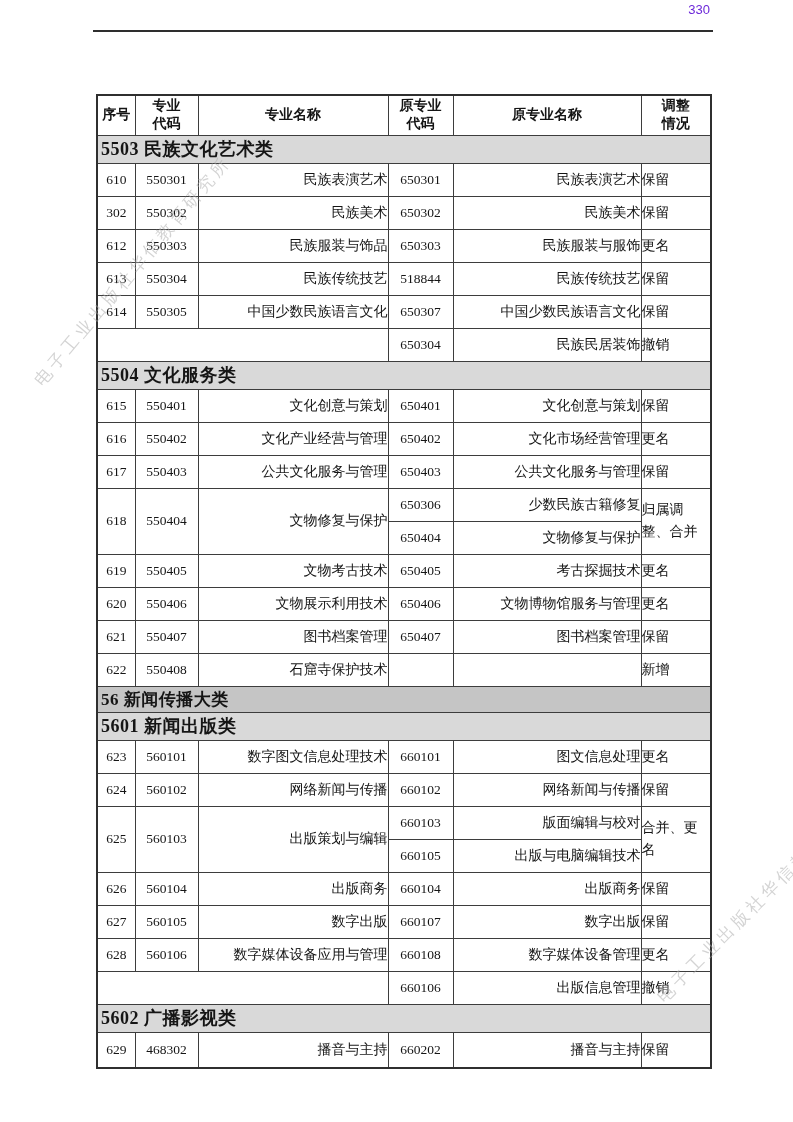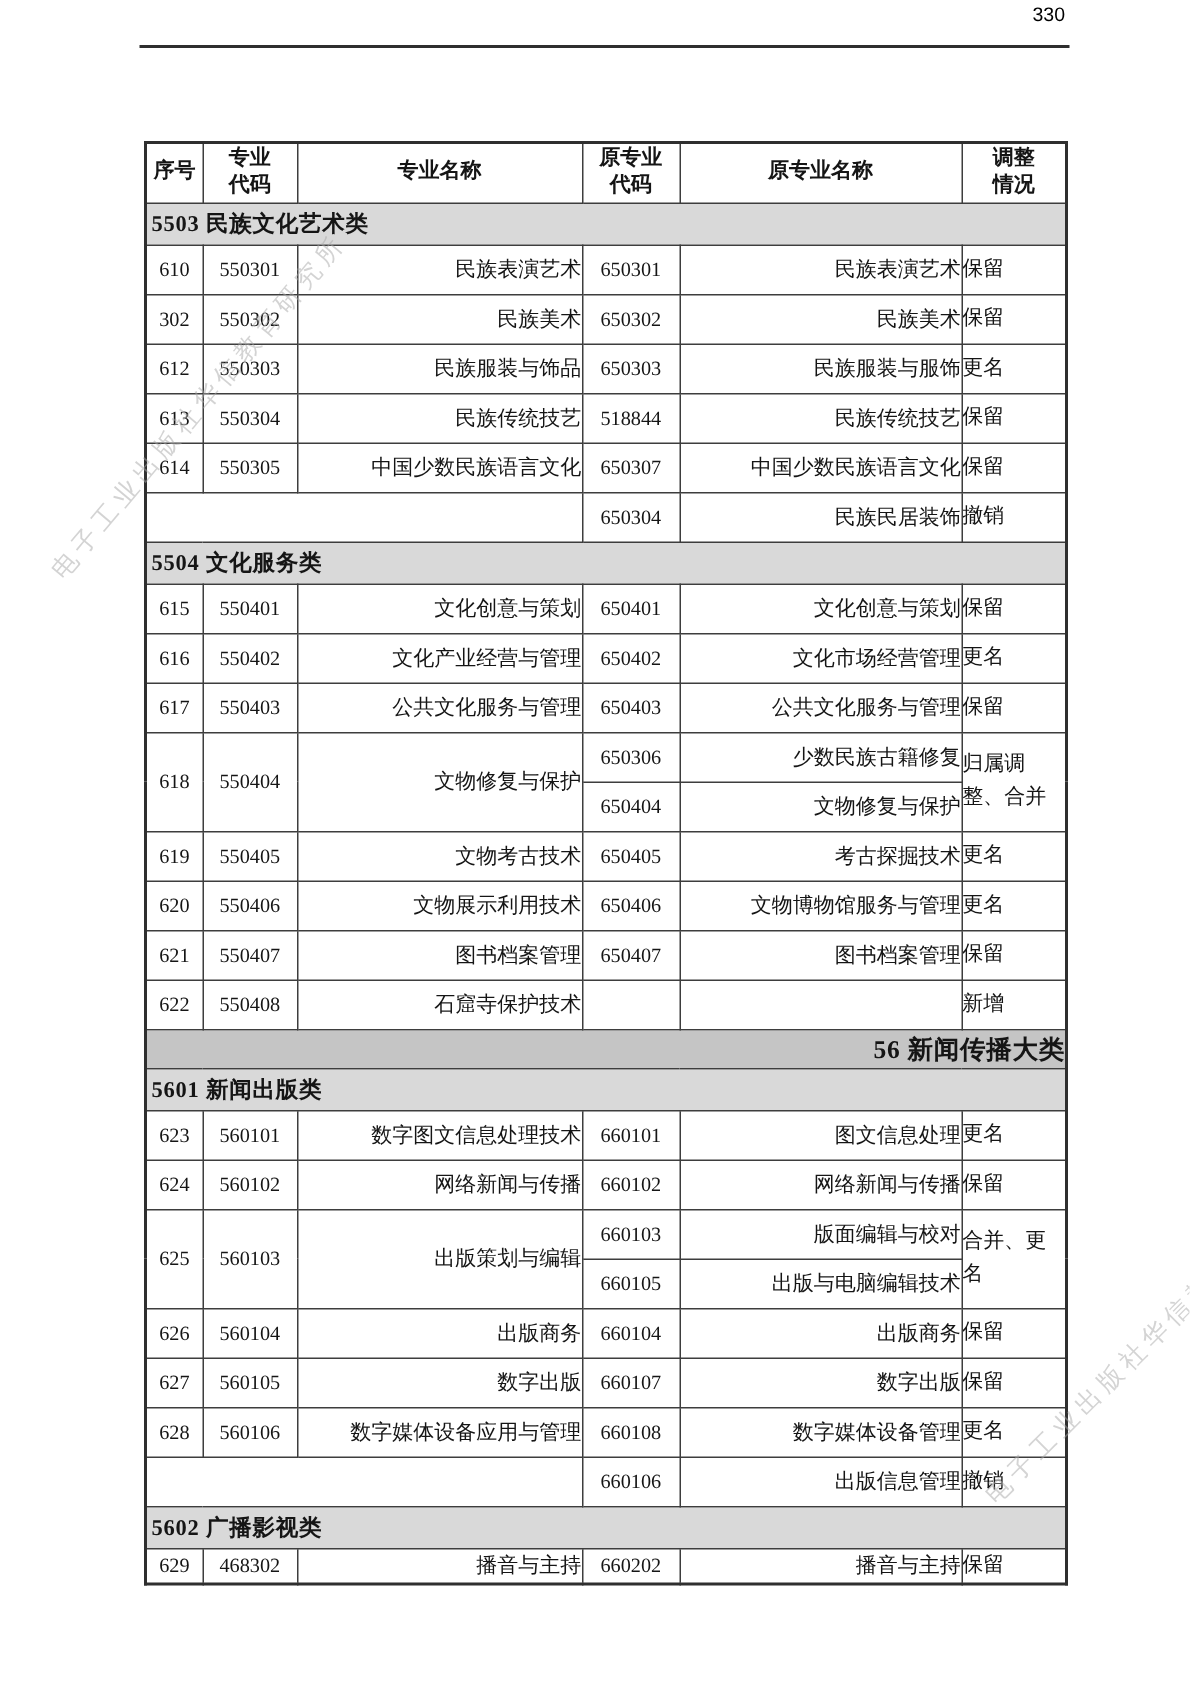--- a/index.html
+++ b/index.html
@@ -10,21 +10,21 @@
     overflow:hidden;
     font-family:"Liberation Serif","DejaVu Serif",serif;
     color:#151515;
     -webkit-font-smoothing:antialiased;
   }
   .page{position:absolute;inset:0;width:793px;height:1122px;overflow:hidden;}
 
   .page-number{
     position:absolute;top:2px;left:680px;width:30px;
     font-family:"Liberation Sans","DejaVu Sans",sans-serif;
-    font-size:13px;color:#000000;text-align:right;
+    font-size:13px;color:#6d28d9;text-align:right;
   }
   .header-rule{
     position:absolute;top:30px;left:93px;width:620px;height:2px;
     background:#2e2e2e;
   }
 
   table.spec{
     position:absolute;top:94px;left:96px;width:614px;
     border-collapse:collapse;table-layout:fixed;
     border:2px solid #2f2f2f;
@@ -42,30 +42,30 @@
   col.c-oldname{width:188px}
   col.c-status{width:70px}
 
   tr.hdr{height:40px}
   tr.hdr th{
     font-size:14px;font-weight:bold;text-align:center;
     white-space:pre-line;line-height:1.3;background:#ffffff;
   }
   tr.section{height:28px}
   tr.section td{
-    background:#d9d9d9;font-weight:bold;font-size:15px;
+    background:#d9d9d9;font-weight:bold;font-size:18px;
     text-align:left;padding:1px 0 1px 3px;letter-spacing:0.5px;
   }
   tr.section-major{height:26px}
   tr.section-major td{
     background:#c5c5c5;font-weight:bold;font-size:17px;
-    text-align:right;padding:1px 0 1px 3px;letter-spacing:0.5px;
+    text-align:left;padding:1px 0 1px 3px;letter-spacing:0.5px;
   }
   tr.data{height:33px}
-  tr.data.last{height:24px}
+  tr.data.last{height:36px}
   td.num{font-size:13.5px;text-align:center;}
   td.name{font-size:14px;text-align:right;padding-left:4px;}
   td.status{font-size:14px;text-align:left;white-space:pre-line;line-height:1.55;}
 
   .watermark{
     position:absolute;
     font-size:17px;letter-spacing:4px;white-space:nowrap;
     color:#a9a9a9;opacity:0.5;z-index:5;
     pointer-events:none;
     transform-origin:0 50%;

